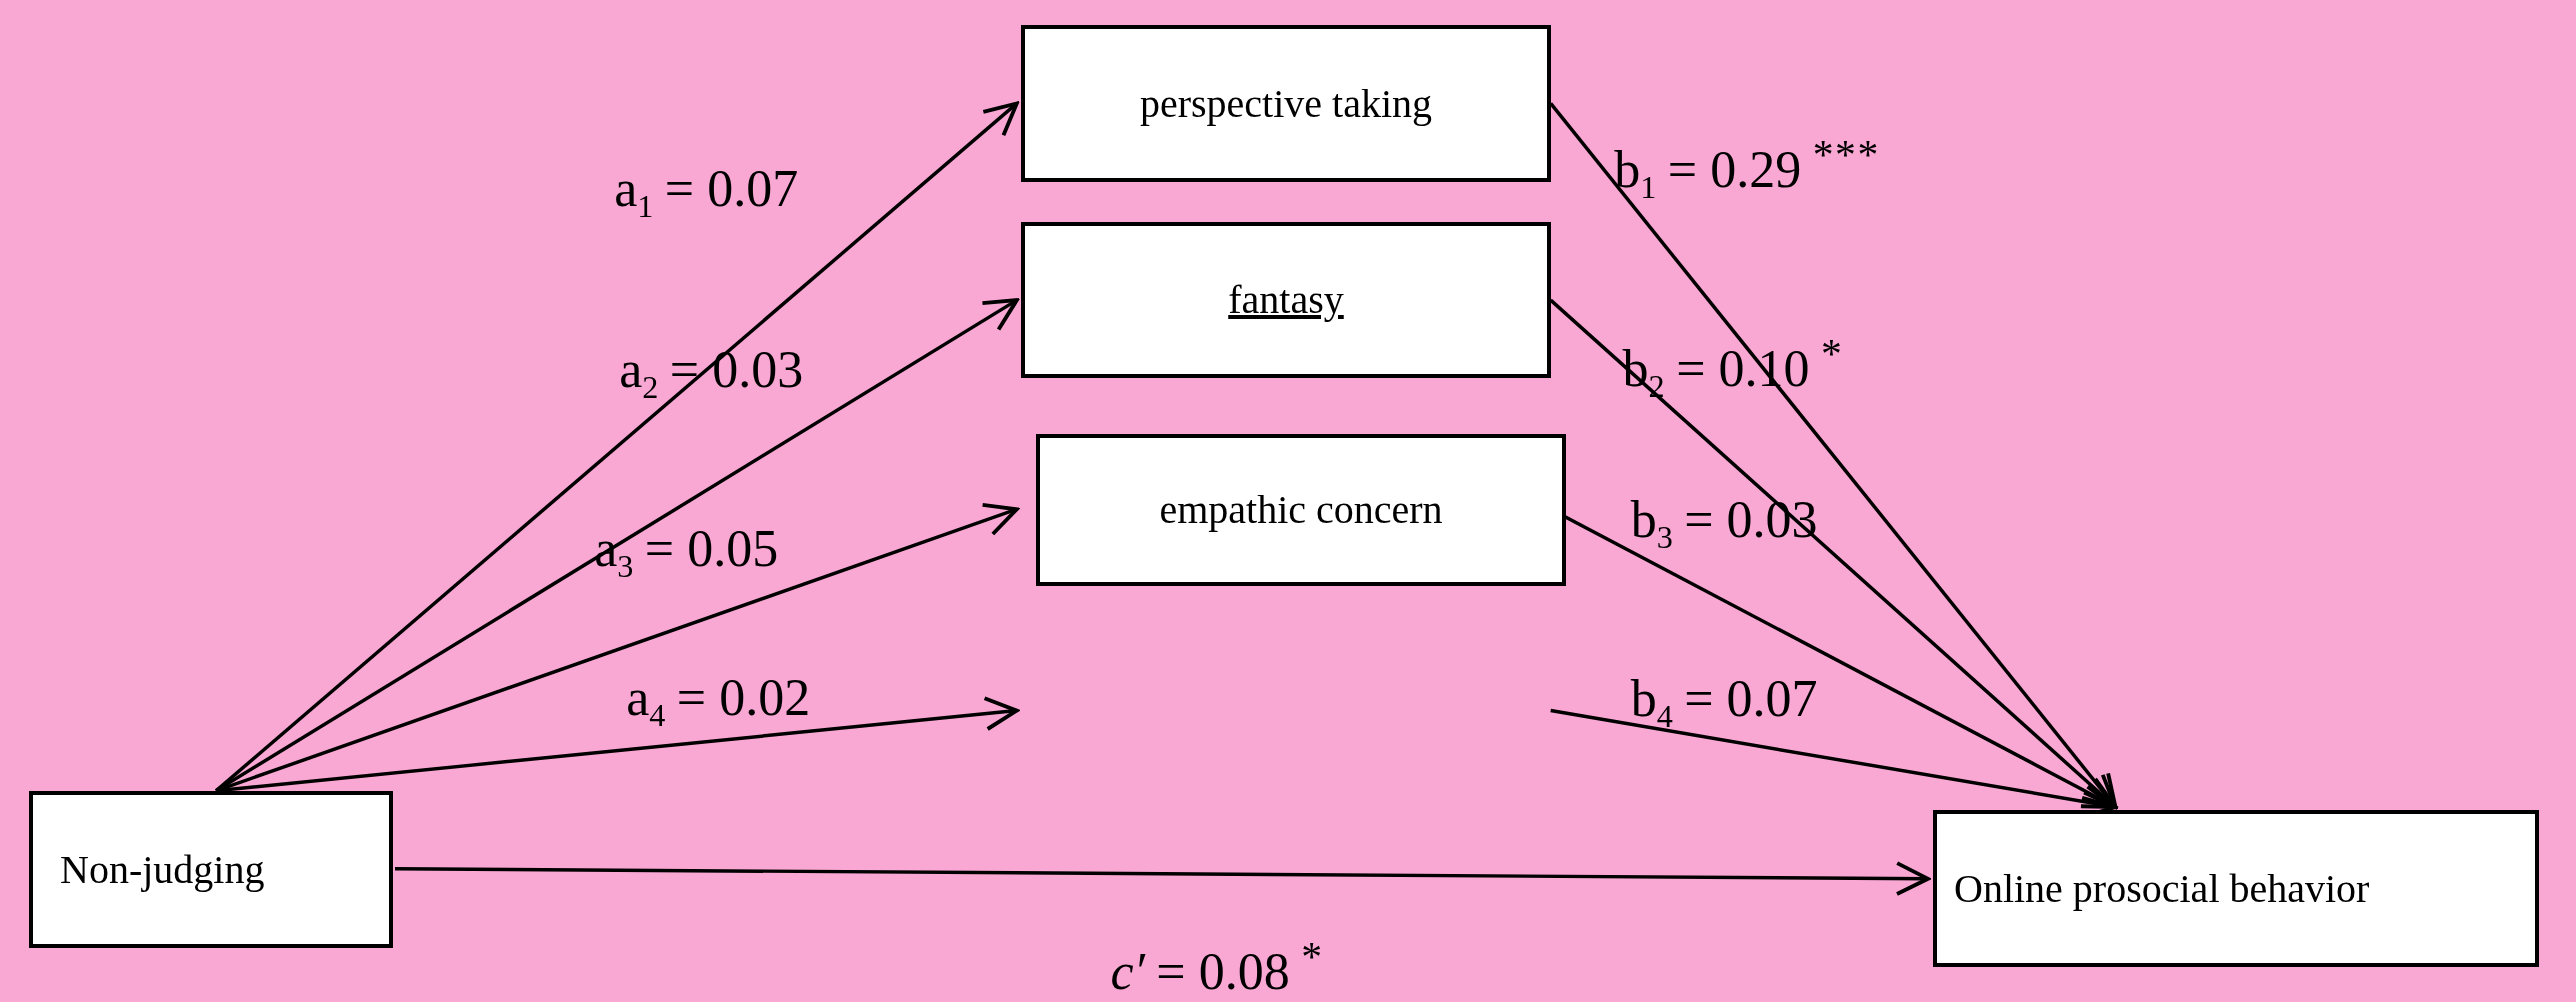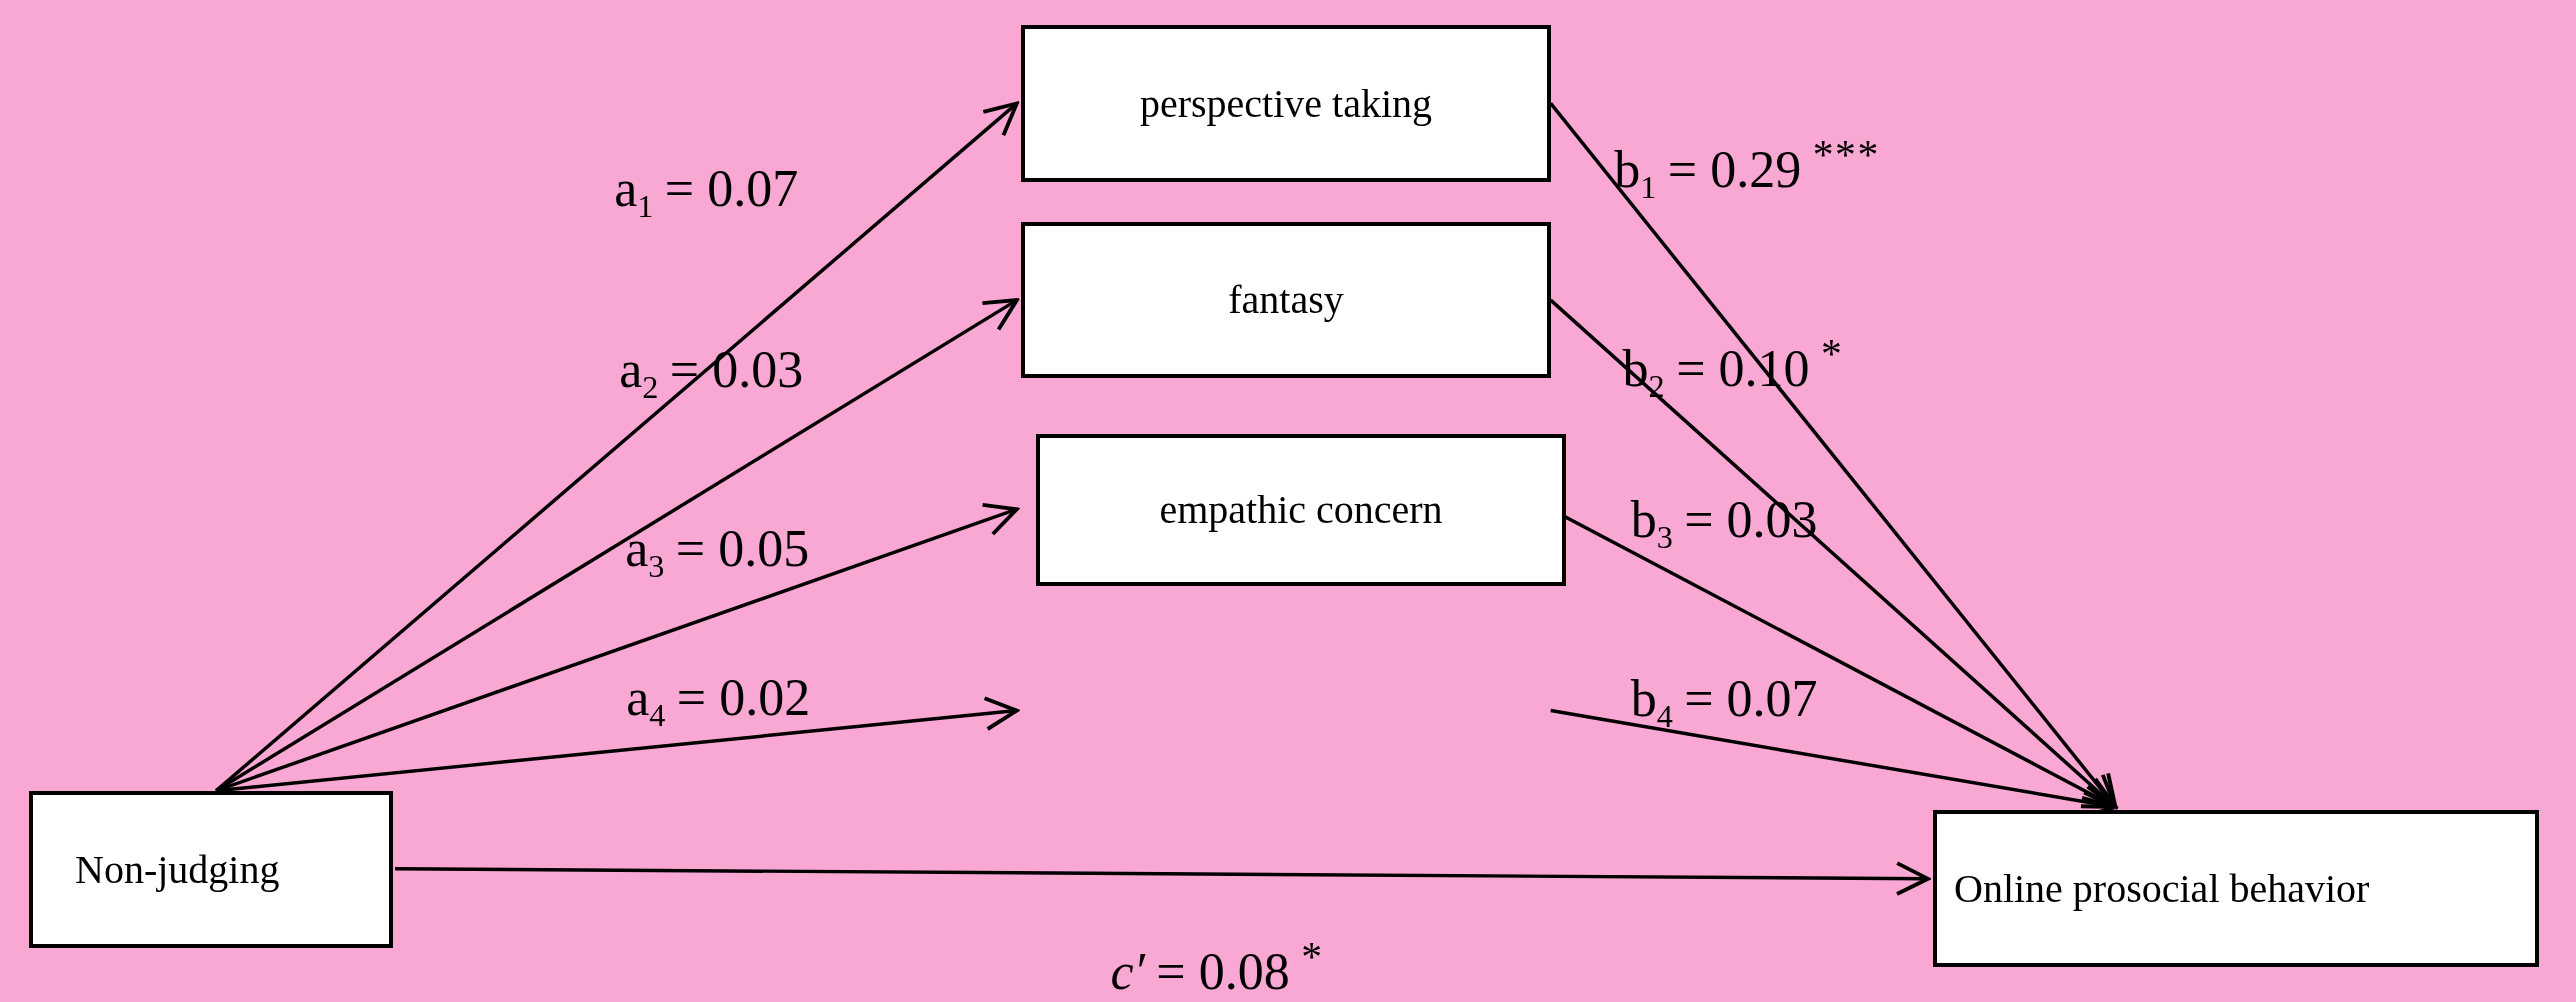--- a/index.html
+++ b/index.html
@@ -31,24 +31,24 @@
     display: flex;
     align-items: center;
     justify-content: center;
     font-size: 40px;
     line-height: 1;
     white-space: nowrap;
   }
   .node.align-left {
     justify-content: flex-start;
   }
-  #node-predictor { left: 29px;   top: 791px; width: 364px; height: 157px; padding-left: 42px; text-align: center; }
+  #node-predictor { left: 29px;   top: 791px; width: 364px; height: 157px; padding-left: 27px; text-align: center; }
   #node-outcome   { left: 1933px; top: 810px; width: 606px; height: 157px; padding-left: 17px; }
   #node-m1 { left: 1021px; top: 25px;  width: 530px; height: 157px; }
-  #node-m2 { left: 1021px; top: 222px; width: 530px; height: 156px; }
+  #node-m2 { left: 1021px; top: 222px; width: 530px; height: 156px; text-decoration: underline; }
   #node-m3 { left: 1021px; top: 434px; width: 530px; height: 152px; margin-left: 15px; }
   #node-m4 { left: 1021px; top: 633px; width: 530px; height: 156px; }
 
   .path-label {
     position: absolute;
     transform: translate(-50%, -50%);
     font-size: 52px;
     line-height: 1;
     white-space: nowrap;
   }
@@ -61,21 +61,21 @@
   }
   .path-label .sig {
     font-size: 0.8em;
     vertical-align: super;
     line-height: 0;
     margin-left: 0.28em;
     letter-spacing: 1.5px;
   }
   #label-a1 { left: 712px;  top: 189px; }
   #label-a2 { left: 717px;  top: 370px; }
-  #label-a3 { left: 723px;  top: 549px; }
+  #label-a3 { left: 692px;  top: 549px; }
   #label-a4 { left: 724px;  top: 698px; }
   #label-b1 { left: 1747px; top: 170px; }
   #label-b2 { left: 1733px; top: 369px; }
   #label-b3 { left: 1730px; top: 520px; }
   #label-b4 { left: 1730px; top: 699px; }
   #label-c  { left: 1217px; top: 972px; text-align: center; }
   #label-c .letter { font-style: italic; }
 </style>
 </head>
 <body>

